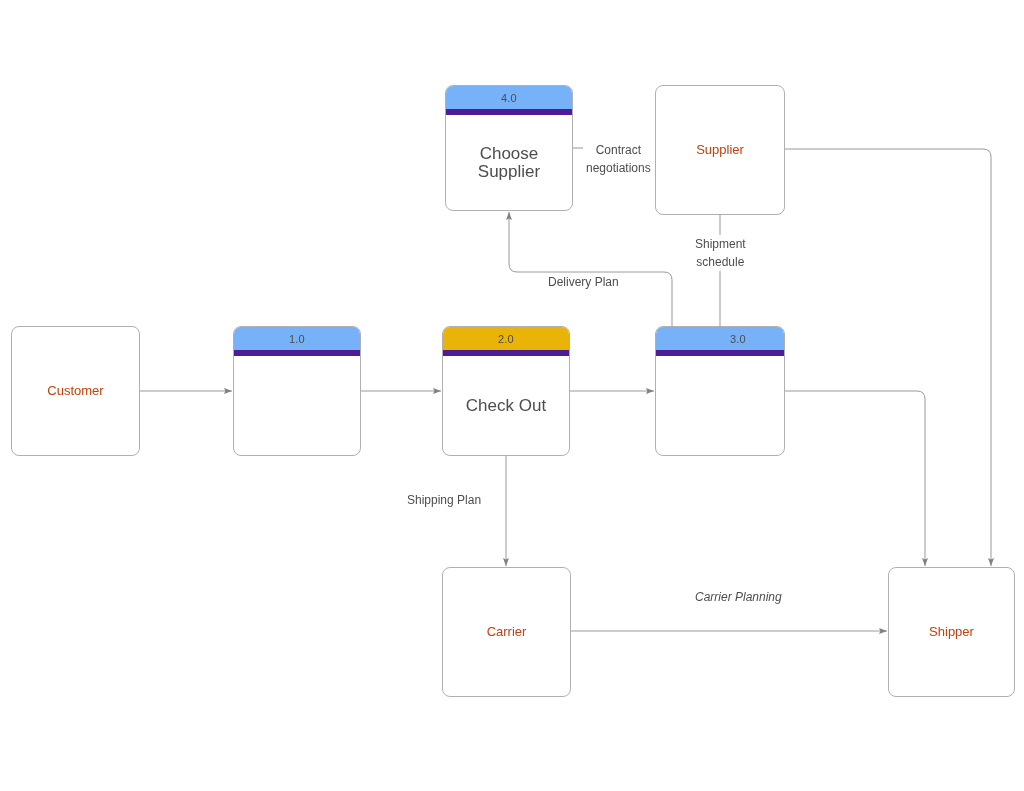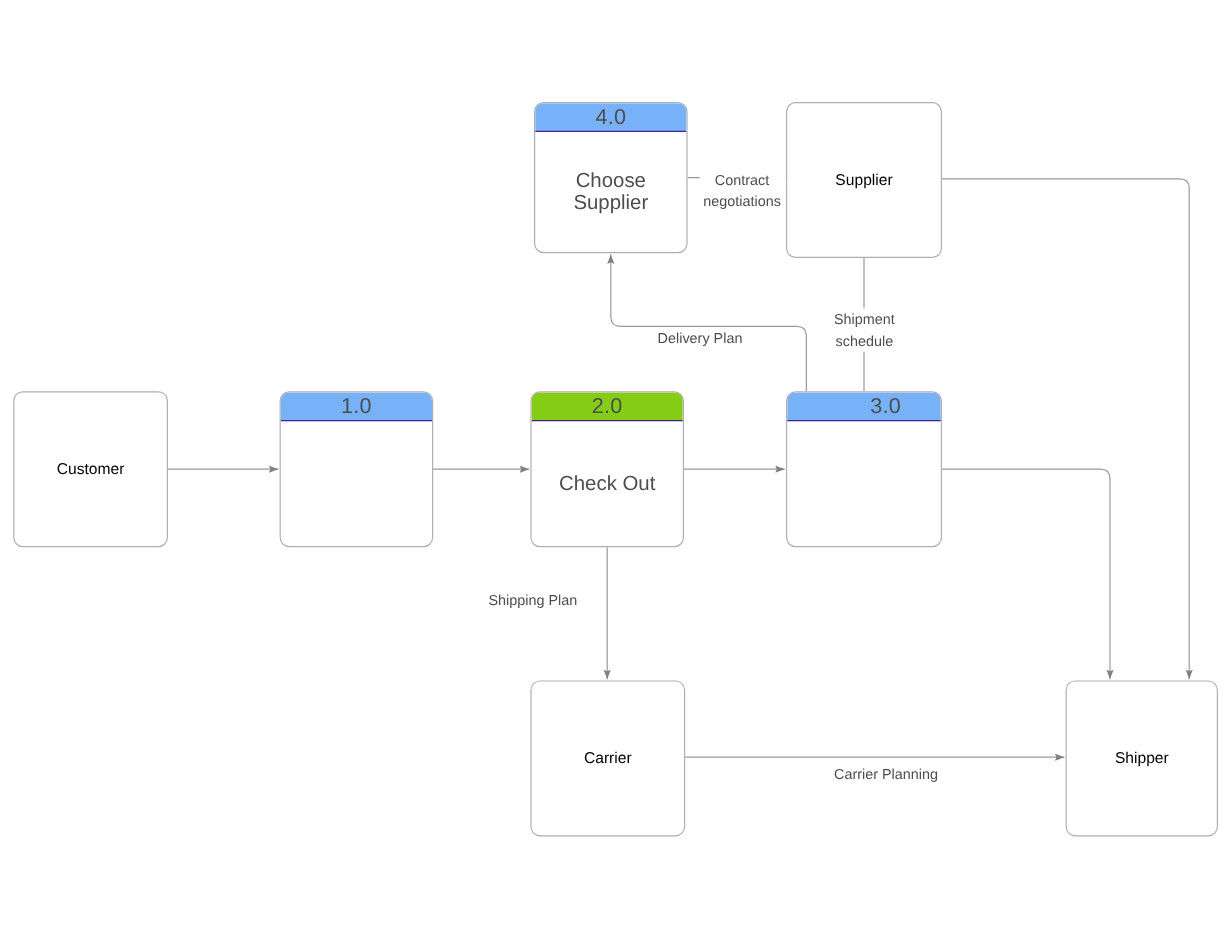--- a/index.html
+++ b/index.html
@@ -38,42 +38,42 @@
     flex-direction: column;
   }
   .node.entity {
     align-items: center;
     justify-content: center;
   }
   .node-header {
     height: 23px;
     flex: 0 0 23px;
     background: #77b1f7;
-    border-bottom: 1px solid #4c1d95;
+    border-bottom: 6px solid #4c1d95;
     display: flex;
     align-items: center;
     justify-content: center;
-    font-size: 18px;
+    font-size: 11px;
     color: #4d4d4d;
     letter-spacing: 0.2px;
   }
   .node-body {
     flex: 1 1 auto;
     display: flex;
     align-items: center;
     justify-content: center;
     text-align: center;
     padding: 0 10px;
     font-size: 17px;
     line-height: 18px;
     color: #4d4d4d;
   }
   .entity-label {
     font-size: 13px;
-    color: #000000;
+    color: #c2410c;
     text-align: center;
     line-height: 18px;
   }
   .edge-label {
     position: absolute;
     font-size: 12px;
     line-height: 18px;
     color: #4d4d4d;
     background: #ffffff;
     white-space: pre;
@@ -107,21 +107,21 @@
   </svg>
 
   <div id="nodes-layer">
       <div class="node entity" style="left: 11px; top: 326px; width: 129px; height: 130px;">
         <div class="entity-label">Customer</div>
       </div>
       <div class="node process" style="left: 233px; top: 326px; width: 128px; height: 130px;">
         <div class="node-header" style="background: rgb(119, 177, 247);">1.0</div>
       </div>
       <div class="node process" style="left: 442px; top: 326px; width: 128px; height: 130px;">
-        <div class="node-header" style="background: #84cc16;">2.0</div>
+        <div class="node-header" style="background: #eab308;">2.0</div>
         <div class="node-body">Check Out</div>
       </div>
       <div class="node process" style="left: 655px; top: 326px; width: 130px; height: 130px;">
         <div class="node-header" style="background: rgb(119, 177, 247); padding-left: 36px;">3.0</div>
       </div>
       <div class="node process" style="left: 445px; top: 85px; width: 128px; height: 126px;">
         <div class="node-header" style="background: rgb(119, 177, 247);">4.0</div>
         <div class="node-body">Choose Supplier</div>
       </div>
       <div class="node entity" style="left: 655px; top: 85px; width: 130px; height: 130px;">
@@ -130,20 +130,20 @@
       <div class="node entity" style="left: 442px; top: 567px; width: 129px; height: 130px;">
         <div class="entity-label">Carrier</div>
       </div>
       <div class="node entity" style="left: 888px; top: 567px; width: 127px; height: 130px;">
         <div class="entity-label">Shipper</div>
       </div>
     </div>
   <div id="labels-layer">
       <div class="edge-label" style="left: 583px; top: 141px;">Contract
 negotiations</div>
-      <div class="edge-label" style="left: 692px; top: 235px; margin-top: 22px;">Shipment
+      <div class="edge-label" style="left: 692px; top: 235px;">Shipment
 schedule</div>
       <div class="edge-label" style="left: 545px; top: 273px;">Delivery Plan</div>
       <div class="edge-label" style="left: 404px; top: 491px;">Shipping Plan</div>
-      <div class="edge-label" style="left: 692px; top: 636px;">Carrier Planning</div>
+      <div class="edge-label" style="left: 692px; top: 588px; font-style: italic;">Carrier Planning</div>
     </div>
 
 </div>
 
 </body></html>

